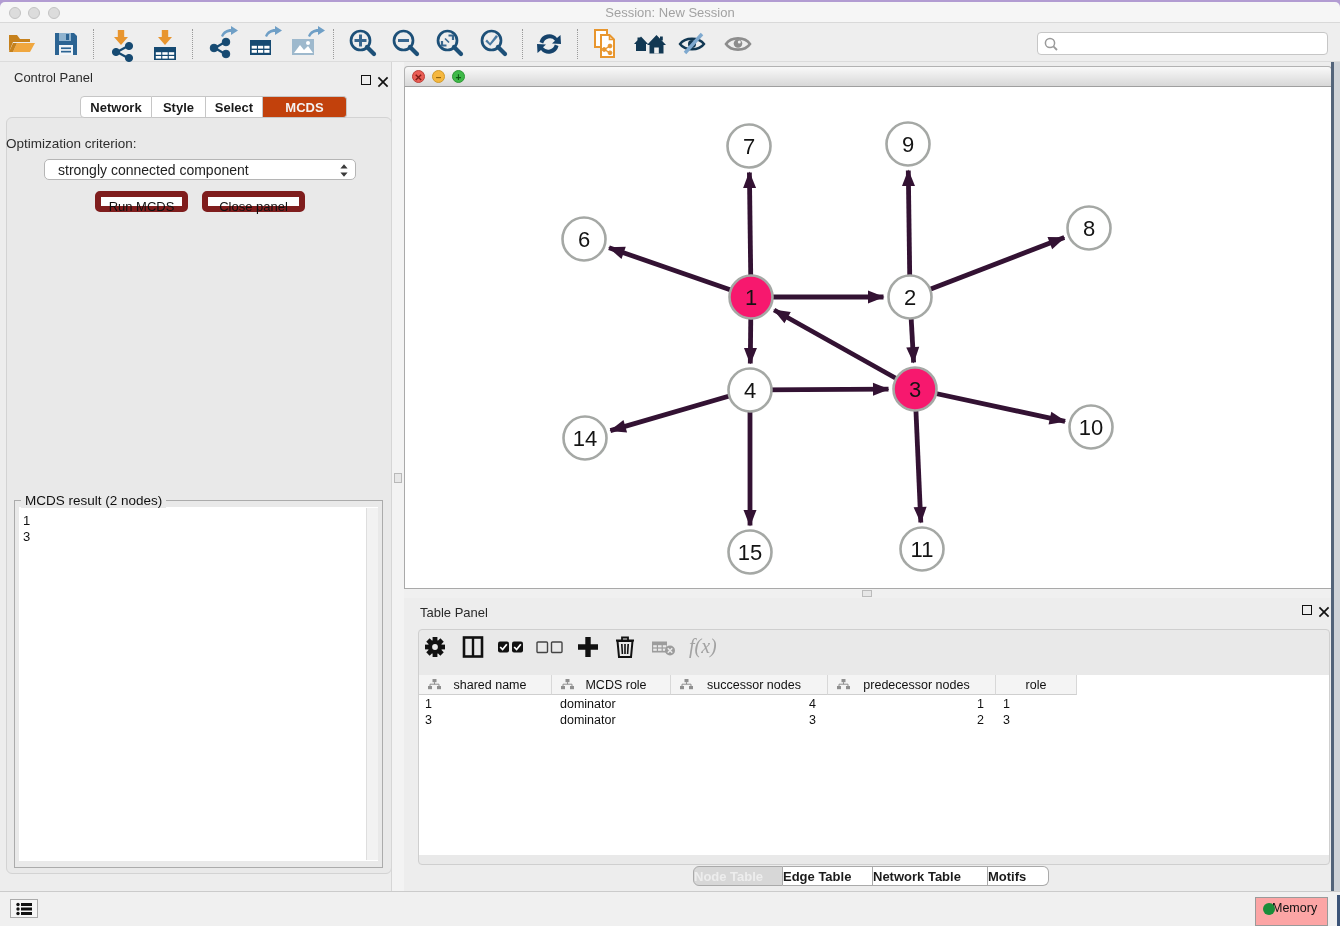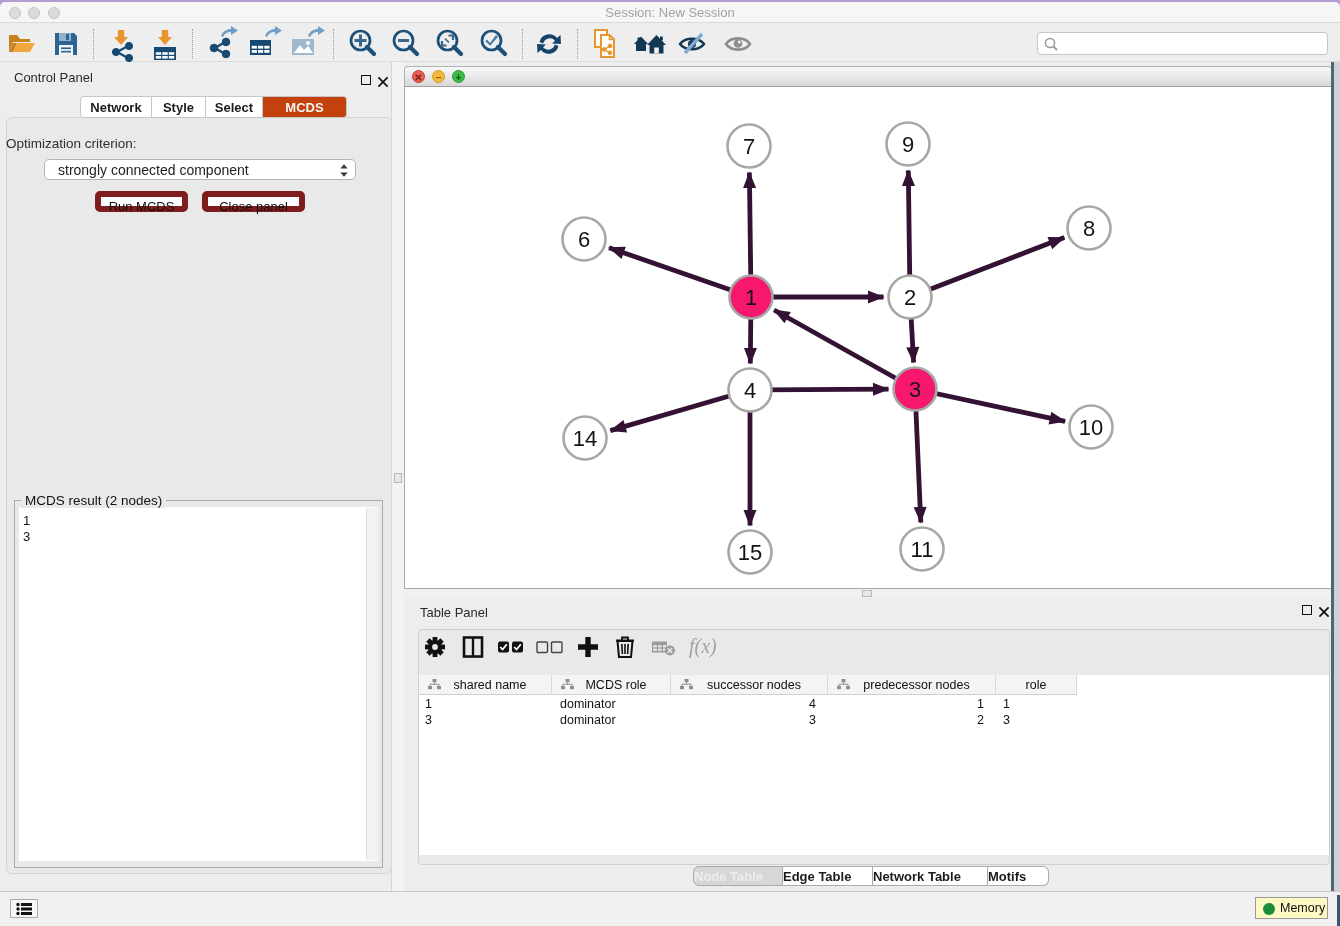--- a/index.html
+++ b/index.html
@@ -43,21 +43,21 @@
 #tpSq{left:898px;top:7px;width:10px;height:10px;border:1.5px solid #111}
 #tpX{left:914px;top:6px}
 #tpInner{left:14px;top:31px;width:912px;height:236px;background:#e9e9e9;border:1px solid #cfcfcf;border-radius:4px}
 #tpTable{left:15px;top:77px;width:910px;height:180px;background:#fff}
 .th{position:absolute;top:0;height:20px;background:#f4f4f4;border-right:1px solid #d8d8d8;border-bottom:1px solid #cfcfcf;font-size:12.5px;color:#111;text-align:center;line-height:20px}
 .td{position:absolute;font-size:12.5px;color:#111;height:16px;line-height:16px}
 .btab{position:absolute;top:268px;height:20px;background:#fff;border:1px solid #aaa;border-left:none;font-size:13px;font-weight:bold;color:#1b1b1b;text-align:left;line-height:19px}
 
 #sb{left:0;top:891px;width:1340px;height:35px;background:#f0f0f0;border-top:1px solid #cbcbcb}
 #sbBtn{left:10px;top:899px;width:28px;height:19px;background:#f6f6f6;border:1px solid #ababab}
-#memBtn{left:1255px;top:897px;width:73px;height:22px;background:#fef9c3;border:1px solid #9a9a9a;font-size:12.5px;color:#111;line-height:21px;padding-left:24px}
+#memBtn{left:1255px;top:897px;width:73px;height:29px;background:#fca5a5;border:1px solid #9a9a9a;font-size:12.5px;color:#111;line-height:21px;padding-left:16px}
 #memDot{left:1263px;top:903px;width:12px;height:12px;border-radius:50%;background:#1b8d3a}
 #redge1{left:1331px;top:62px;width:3px;height:829px;background:#53647a}
 #redge2{left:1334px;top:62px;width:6px;height:829px;background:#cfd3d8}
 #redge3{left:1337px;top:895px;width:3px;height:31px;background:#3c5478}
 </style></head>
 <body>
 <div class="abs" id="purple"></div>
 <div class="abs" id="titlebar"></div>
 <div class="abs tl" style="left:9px"></div>
 <div class="abs tl" style="left:28px"></div>

